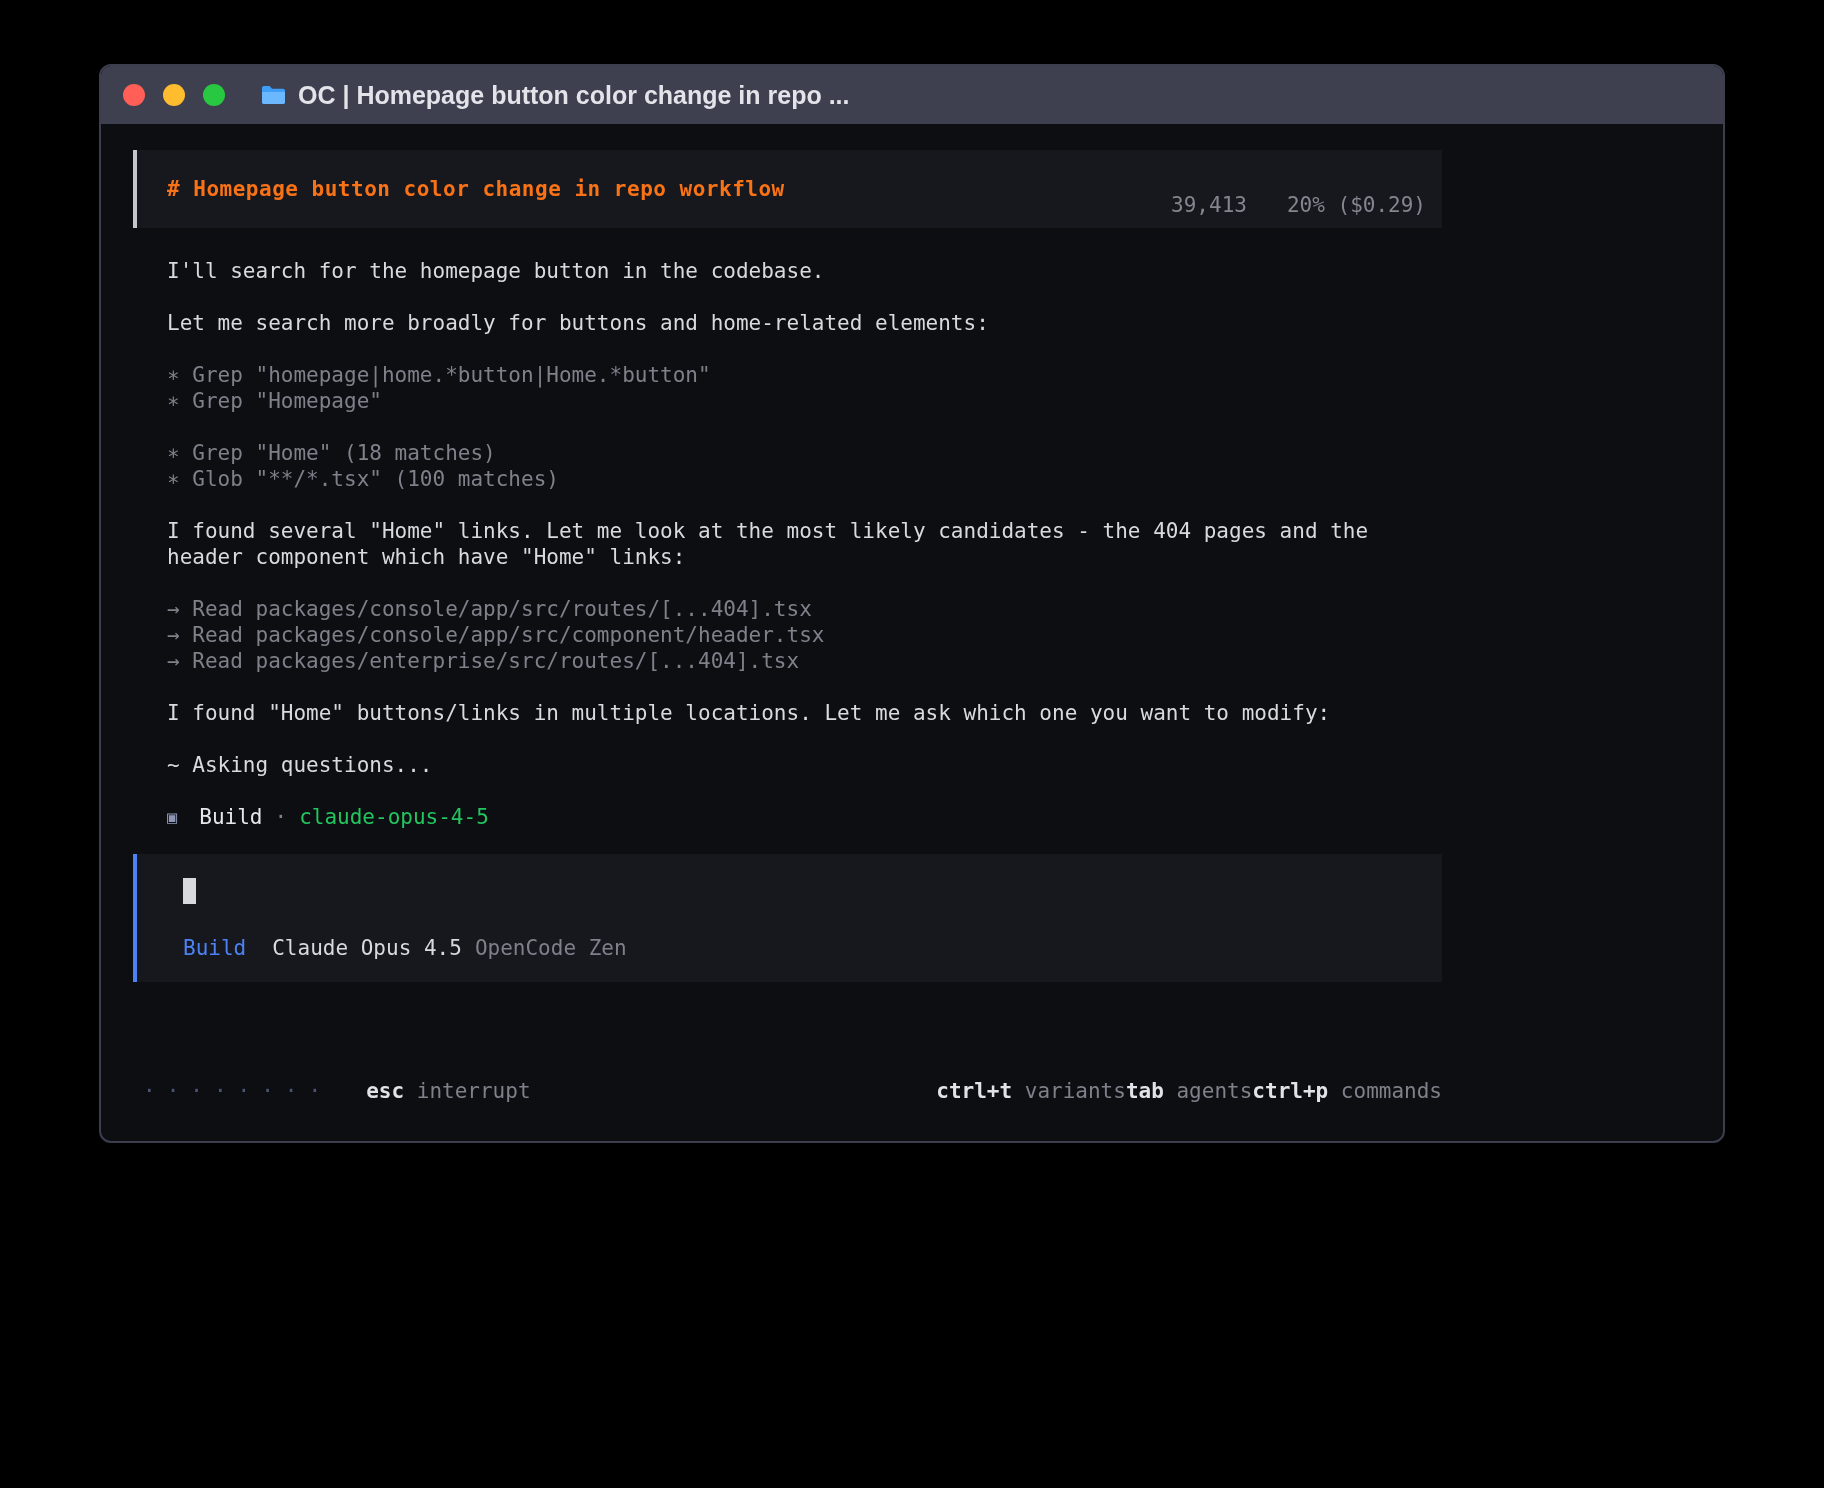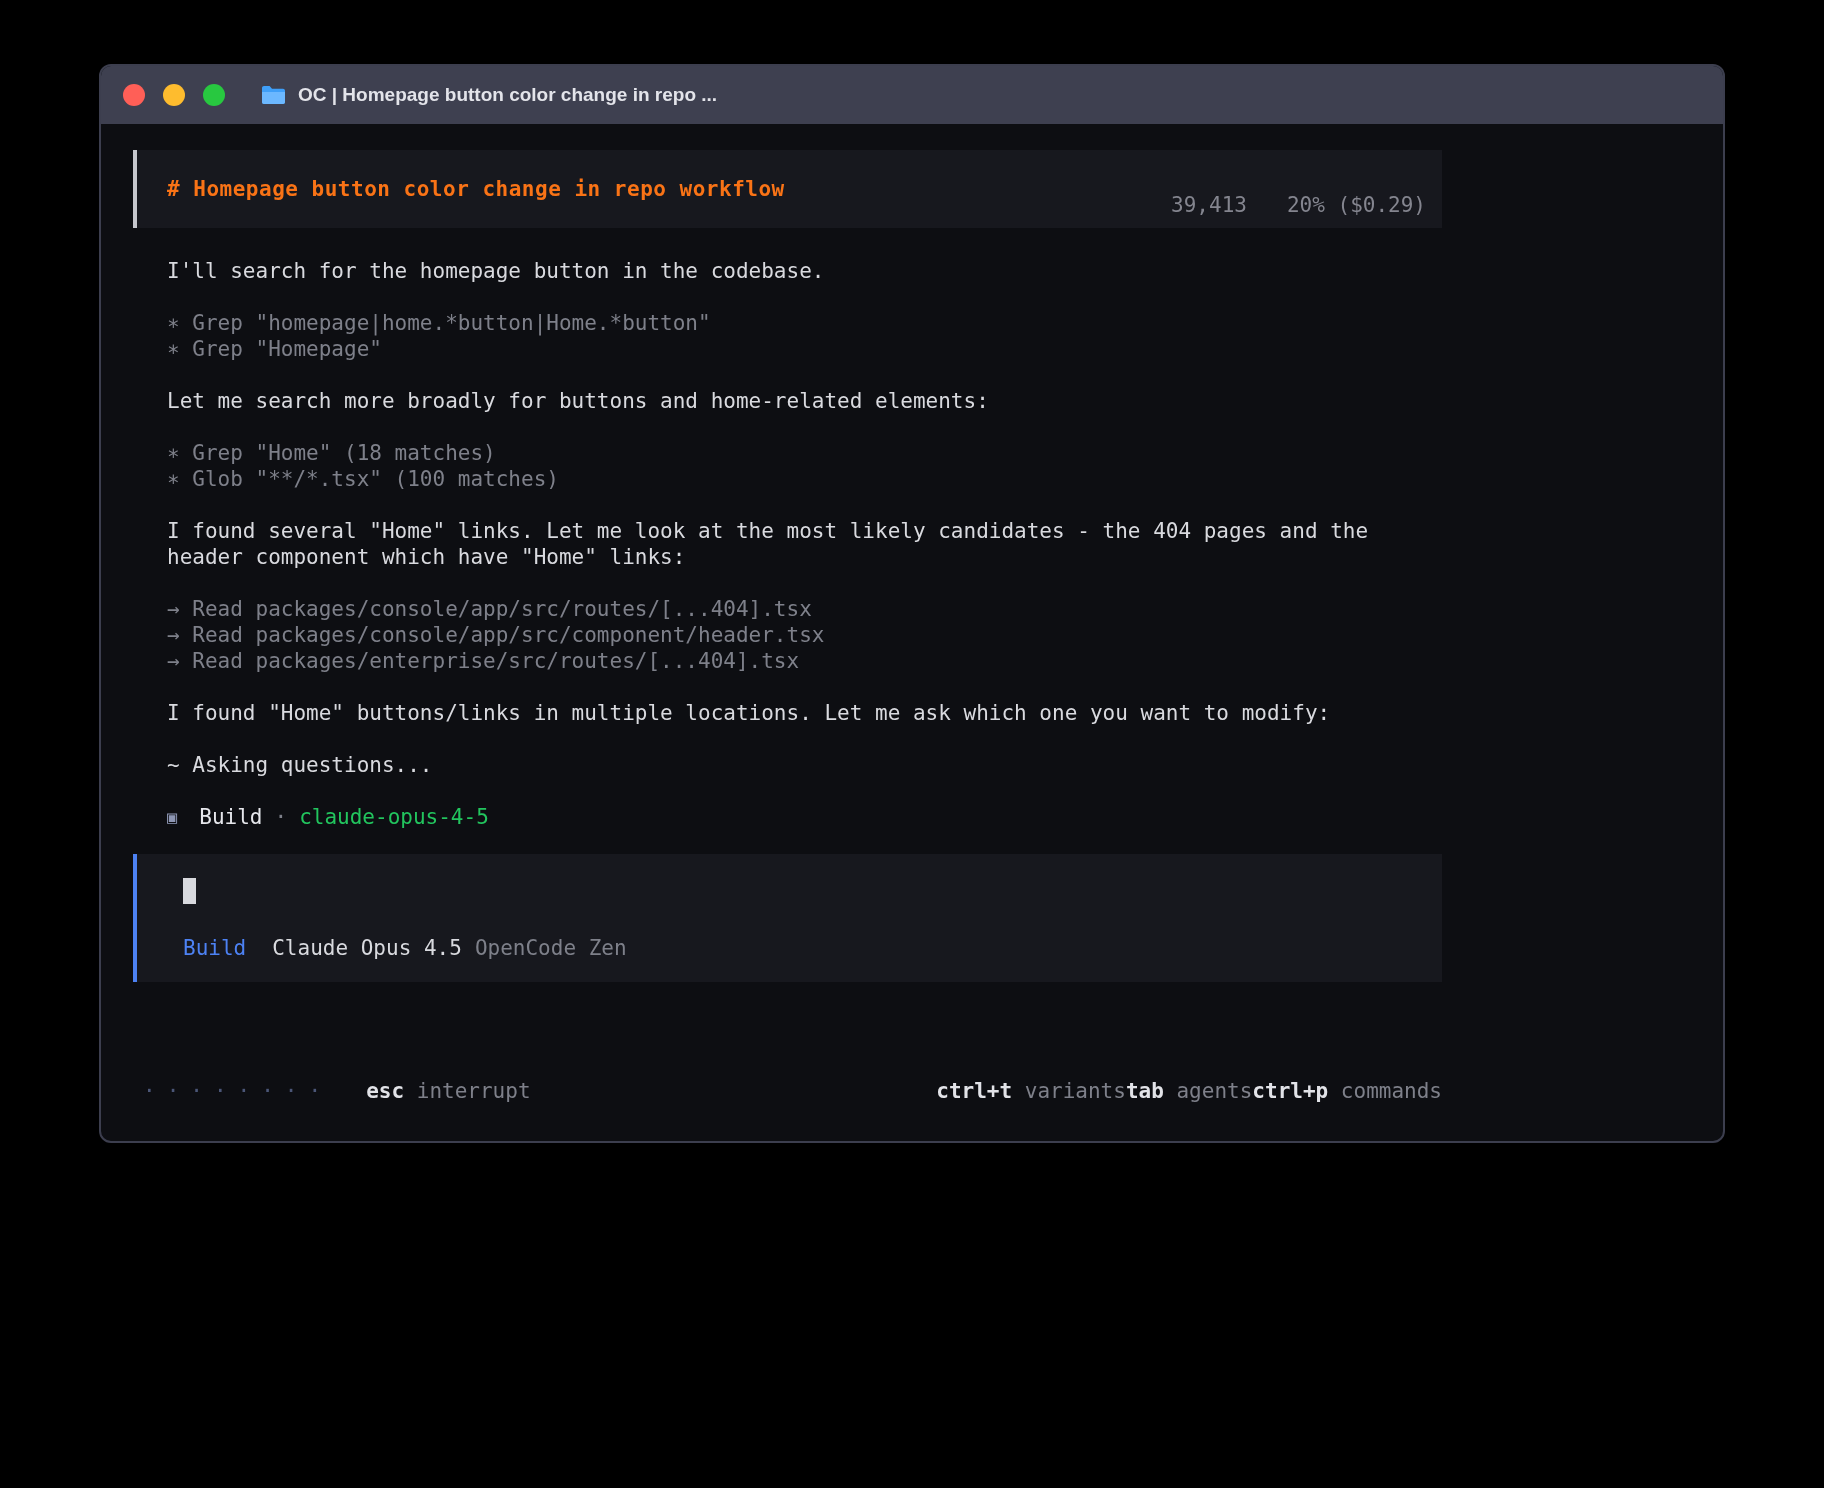--- a/index.html
+++ b/index.html
@@ -30,21 +30,21 @@
   }
   .traffic { display: flex; gap: 18px; align-items: center; }
   .light { width: 22px; height: 22px; border-radius: 50%; }
   .titlebar-title {
     margin-left: 36px;
     display: flex;
     align-items: center;
     gap: 12px;
     font-family: "Liberation Sans", sans-serif;
     font-weight: bold;
-    font-size: 19px;
+    font-size: 25px;
     color: #e3e4ea;
   }
   .folder-icon svg { display: block; }
 
   
   .main {
     flex: 1 1 auto;
     overflow: hidden;
     display: flex;
     flex-direction: column;
@@ -173,25 +173,25 @@
           <span>20% ($0.29)</span>
         </span>
       </div>
 
 
       <div class="conversation">
           <div class="conv-block">
             <div class="line text">I'll search for the homepage button in the codebase.</div>
           </div>
           <div class="conv-block">
+            <div class="line text">Let me search more broadly for buttons and home-related elements:</div>
+          </div>
+          <div class="conv-block">
             <div class="line dim">∗ Grep "homepage|home.*button|Home.*button"</div>
             <div class="line dim">∗ Grep "Homepage"</div>
-          </div>
-          <div class="conv-block">
-            <div class="line text">Let me search more broadly for buttons and home-related elements:</div>
           </div>
           <div class="conv-block">
             <div class="line dim">∗ Grep "Home" (18 matches)</div>
             <div class="line dim">∗ Glob "**/*.tsx" (100 matches)</div>
           </div>
           <div class="conv-block">
             <div class="line text">I found several "Home" links. Let me look at the most likely candidates - the 404 pages and the header component which have "Home" links:</div>
           </div>
           <div class="conv-block">
             <div class="line dim">→ Read packages/console/app/src/routes/[...404].tsx</div>

